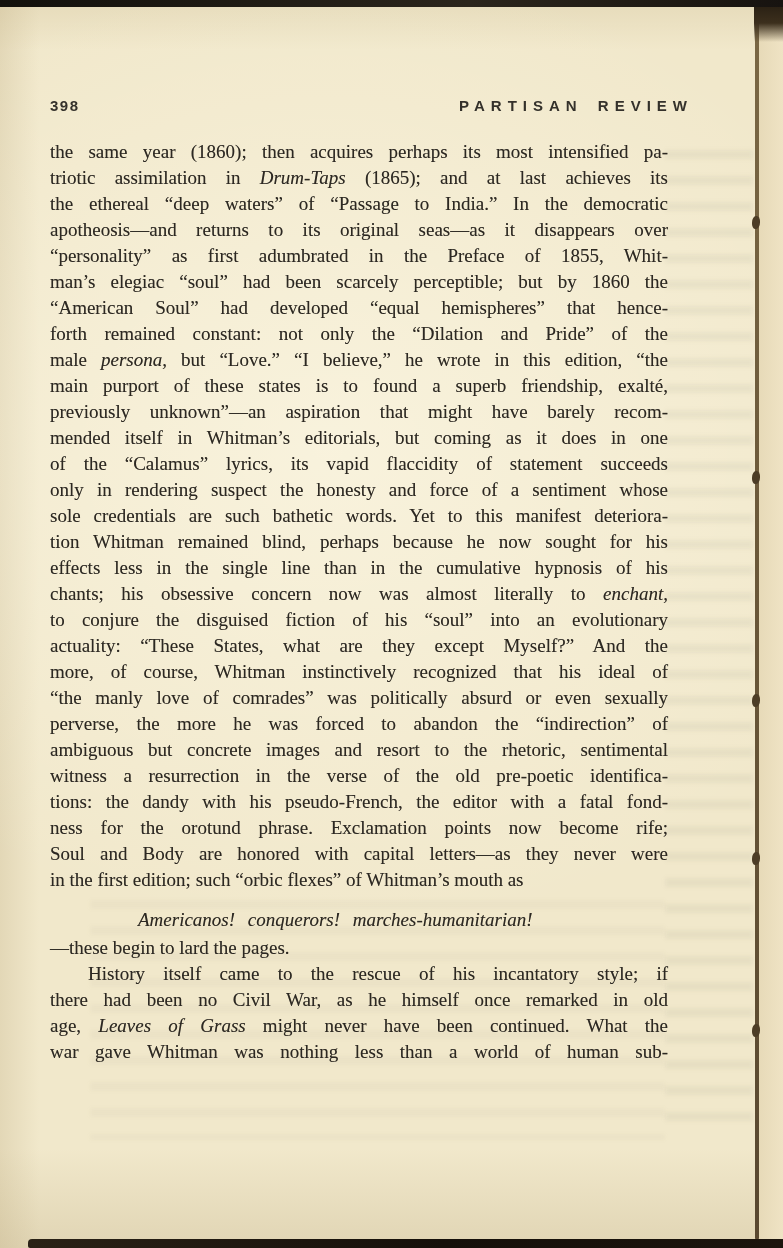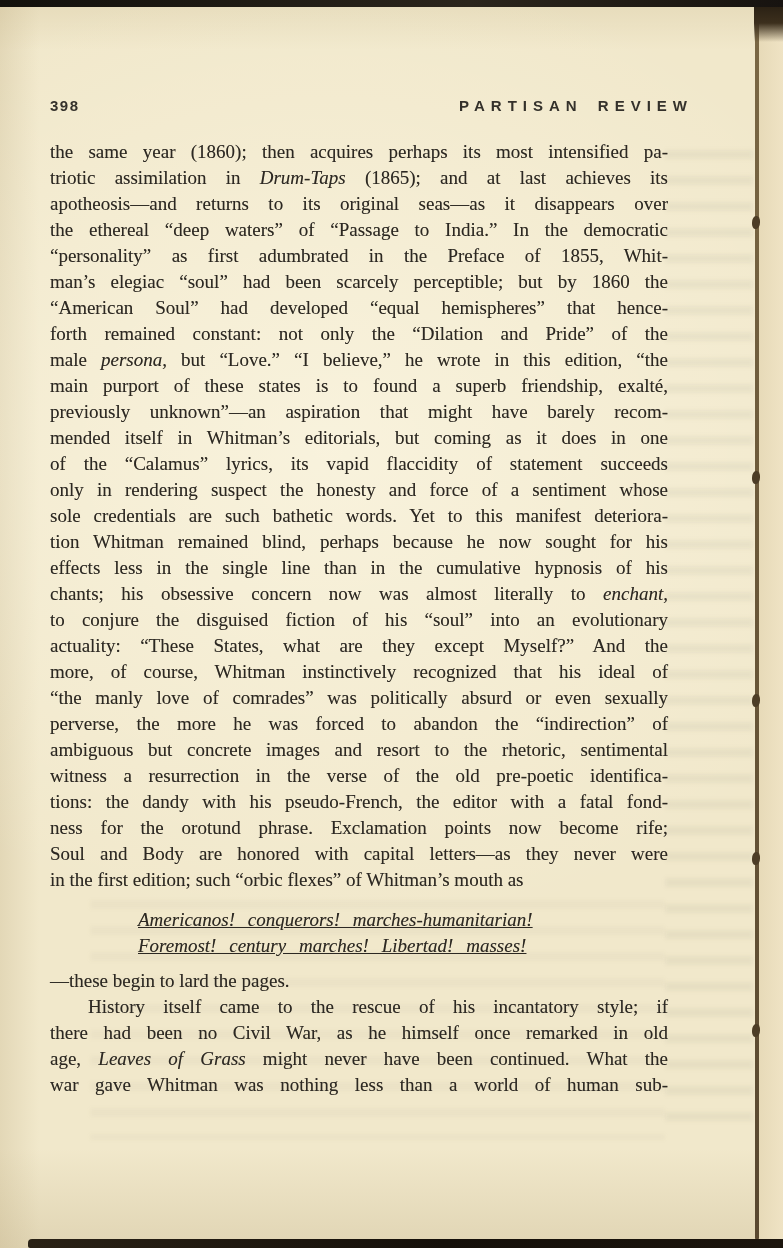--- a/index.html
+++ b/index.html
@@ -25,21 +25,21 @@
   
   .text{
     position:absolute;top:139px;left:50px;width:618px;
     font-size:19px;line-height:26px;
     text-shadow:0 0 0.5px rgba(44,40,34,0.35);
   }
   .line{text-align:justify;text-align-last:justify;}
   .line.no-just{text-align:center;text-align-last:left;}
   .line.indent{text-indent:38px;}
   .it{font-style:italic;}
-  .verse{margin-top:14px;margin-bottom:9px;text-decoration:underline;}
+  .verse{margin-top:14px;margin-bottom:2px;}
   .verse .line{
     text-align:left;text-align-last:left;
     font-style:italic;padding-left:88px;word-spacing:8px;
   }
   
   .edge-top{position:absolute;top:0;left:0;right:0;height:7px;
     background:linear-gradient(90deg,#12100c,#2b251c 60%,#171310);}
   .edge-right-strip{position:absolute;top:7px;bottom:0;left:759px;right:0;
     background:linear-gradient(90deg,#e7dab8,#efe3c4);}
   .edge-right-line{position:absolute;top:7px;bottom:8px;left:755px;width:4px;border-radius:2px;
@@ -68,22 +68,22 @@
 
   <header class="hdr">
     <span class="pagenum">398</span>
     <span class="journal">PARTISAN REVIEW</span>
   </header>
 
   <main class="text">
     <div class="para">
         <div class="line">the same year (1860); then acquires perhaps its most intensified pa-</div>
         <div class="line"><span>triotic assimilation in </span><span class="it">Drum-Taps</span><span> (1865); and at last achieves its</span></div>
+        <div class="line">the ethereal “deep waters” of “Passage to India.” In the democratic</div>
         <div class="line">apotheosis—and returns to its original seas—as it disappears over</div>
-        <div class="line">the ethereal “deep waters” of “Passage to India.” In the democratic</div>
         <div class="line">“personality” as first adumbrated in the Preface of 1855, Whit-</div>
         <div class="line">man’s elegiac “soul” had been scarcely perceptible; but by 1860 the</div>
         <div class="line">“American Soul” had developed “equal hemispheres” that hence-</div>
         <div class="line">forth remained constant: not only the “Dilation and Pride” of the</div>
         <div class="line"><span>male </span><span class="it">persona,</span><span> but “Love.” “I believe,” he wrote in this edition, “the</span></div>
         <div class="line">main purport of these states is to found a superb friendship, exalté,</div>
         <div class="line">previously unknown”—an aspiration that might have barely recom-</div>
         <div class="line">mended itself in Whitman’s editorials, but coming as it does in one</div>
         <div class="line">of the “Calamus” lyrics, its vapid flaccidity of statement succeeds</div>
         <div class="line">only in rendering suspect the honesty and force of a sentiment whose</div>
@@ -98,21 +98,20 @@
         <div class="line">perverse, the more he was forced to abandon the “indirection” of</div>
         <div class="line">ambiguous but concrete images and resort to the rhetoric, sentimental</div>
         <div class="line">witness a resurrection in the verse of the old pre-poetic identifica-</div>
         <div class="line">tions: the dandy with his pseudo-French, the editor with a fatal fond-</div>
         <div class="line">ness for the orotund phrase. Exclamation points now become rife;</div>
         <div class="line">Soul and Body are honored with capital letters—as they never were</div>
         <div class="line no-just"><span>in the first edition; such “orbic flexes” of Whitman’s mouth as</span></div>
       </div>
     <div class="verse">
         <div class="line">Americanos! conquerors! marches-humanitarian!</div>
-        <div class="line">Foremost! century marches! Libertad! masses!</div>
       </div>
     <div class="para">
         <div class="line no-just"><span>—these begin to lard the pages.</span></div>
       </div>
     <div class="para">
         <div class="line indent"><span>History itself came to the rescue of his incantatory style; if</span></div>
         <div class="line">there had been no Civil War, as he himself once remarked in old</div>
         <div class="line"><span>age, </span><span class="it">Leaves of Grass</span><span> might never have been continued. What the</span></div>
         <div class="line">war gave Whitman was nothing less than a world of human sub-</div>
       </div>

